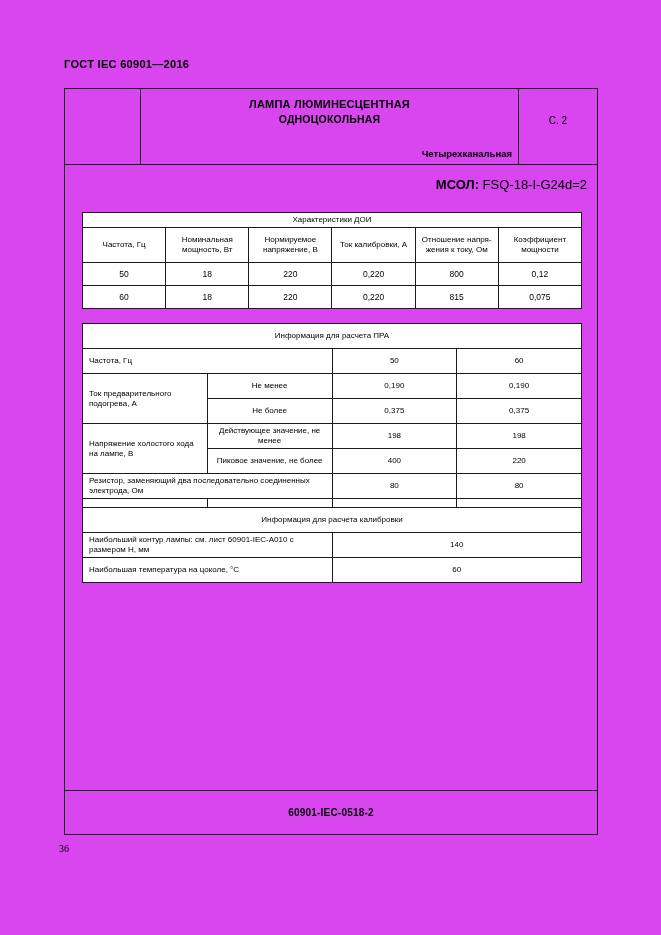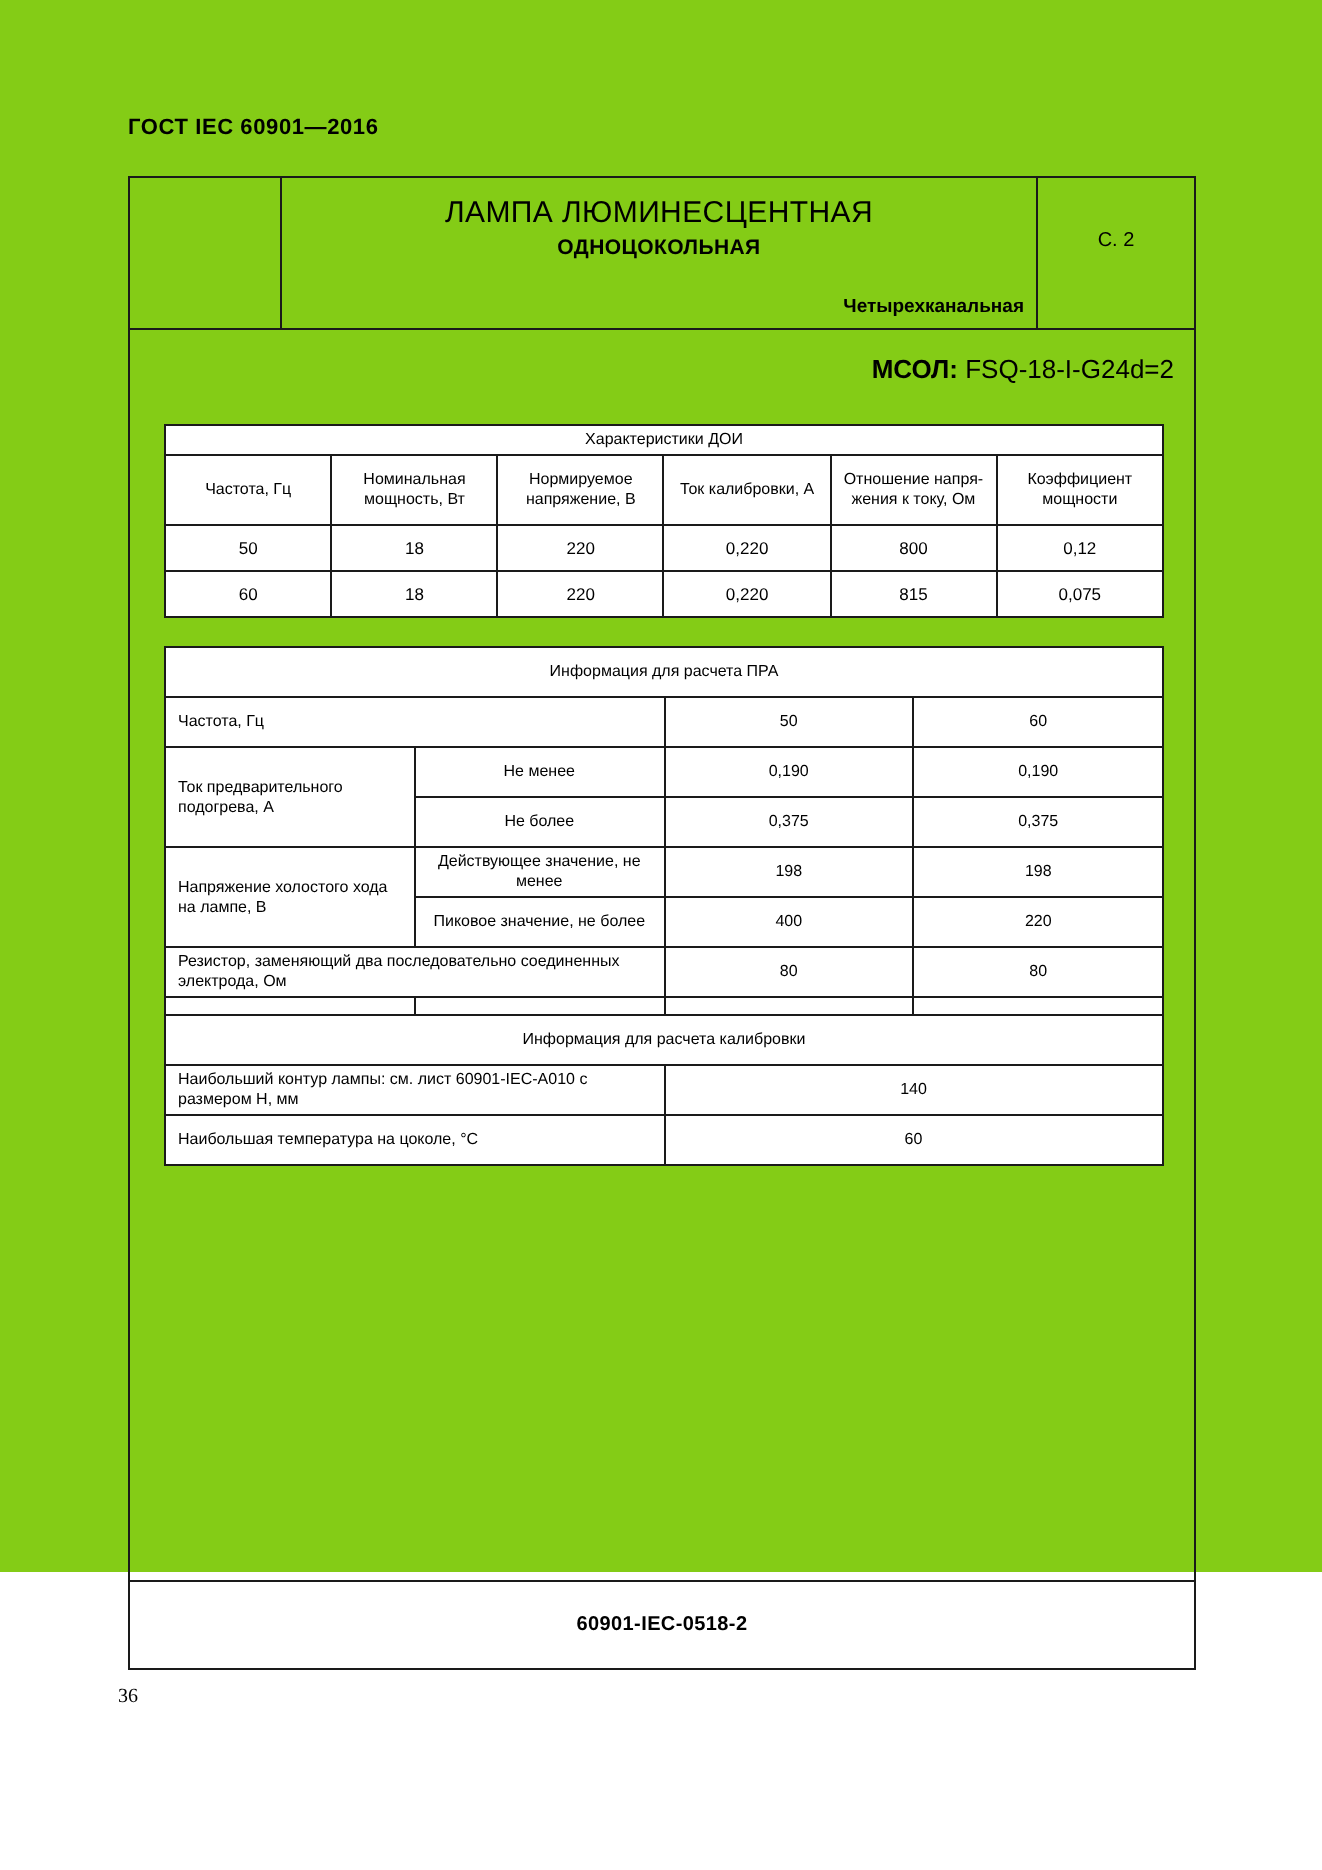--- a/index.html
+++ b/index.html
@@ -11,22 +11,22 @@
     width: 661px;
     height: 935px;
     font-family: "Liberation Sans", sans-serif;
     color: #000000;
     position: relative;
     overflow: hidden;
   }
   .page {
     position: absolute;
     left: 0; top: 0;
-    width: 661px; height: 786px;
-    background: #84cc16;
+    width: 661px; height: 935px;
+    background: #d946ef;
   }
   .std-header {
     position: absolute;
     left: 64px;
     top: 58px;
     font-size: 11px;
     font-weight: bold;
     letter-spacing: 0.3px;
   }
   .page-num {
@@ -70,22 +70,22 @@
     position: relative;
     text-align: center;
   }
   .tb-right {
     width: 78px;
     box-sizing: border-box;
     position: relative;
   }
   .tb-title1 {
     margin-top: 9px;
-    font-size: 15px;
-    font-weight: normal;
+    font-size: 11px;
+    font-weight: bold;
     letter-spacing: 0.2px;
   }
   .tb-title2 {
     margin-top: 3px;
     font-size: 10.5px;
     font-weight: bold;
     letter-spacing: 0.2px;
   }
   .tb-sub {
     margin-top: 5px;

